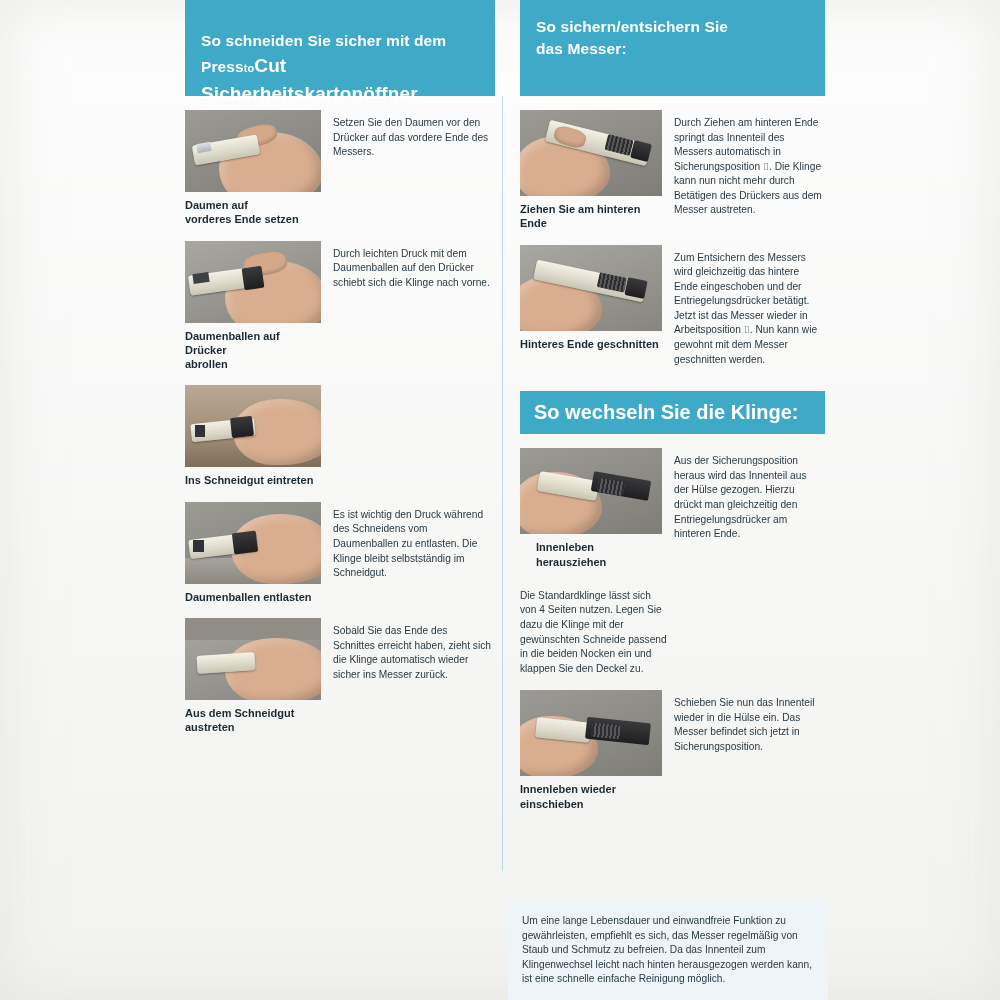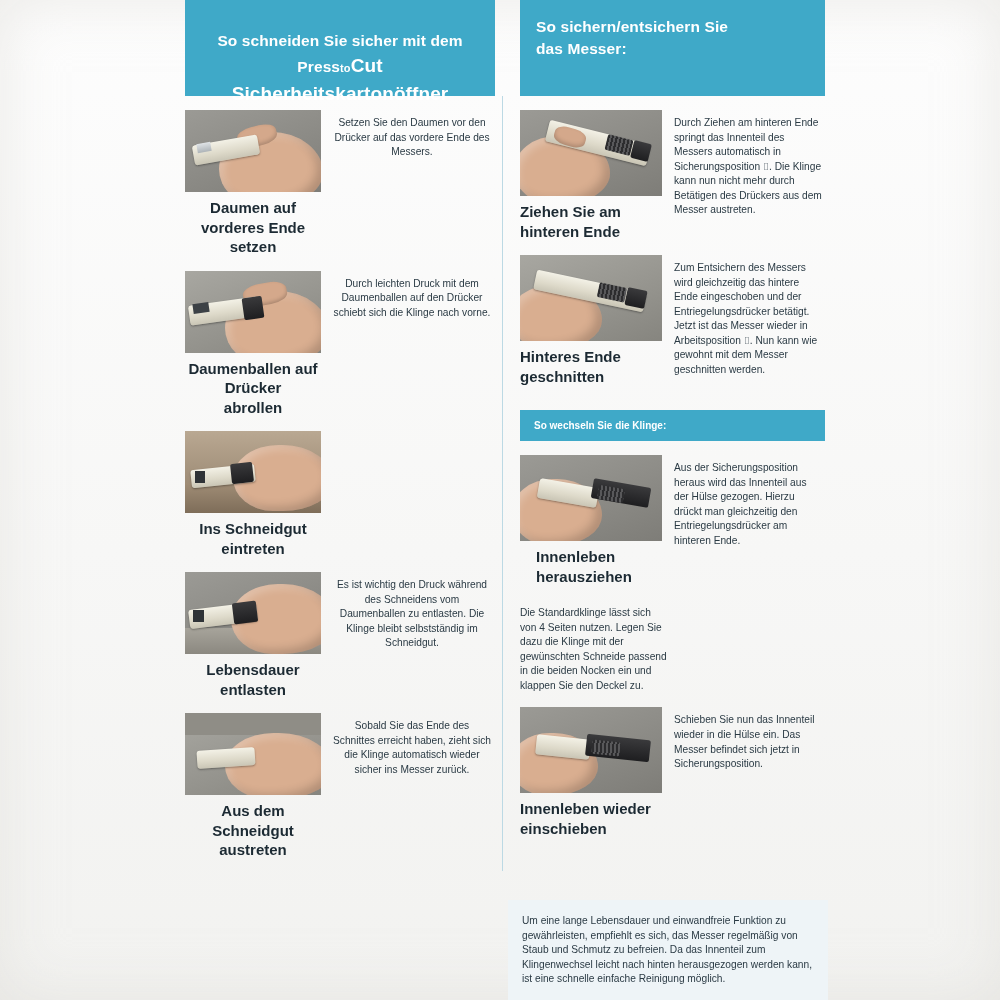--- a/index.html
+++ b/index.html
@@ -25,21 +25,20 @@
     box-shadow: inset 0 0 60px rgba(220,218,214,0.55);
     pointer-events: none;
   }
 
   
   .col-left {
     position: absolute;
     left: 185px;
     top: 0px;
     width: 310px;
-    text-align: center;
   }
   .col-right {
     position: absolute;
     left: 520px;
     top: 0px;
     width: 305px;
   }
   .divider {
     position: absolute;
     left: 502px;
@@ -75,21 +74,21 @@
   .banner .lower {
     font-weight: bold;
     font-size: 12px;
   }
   .banner-sub {
     background: #3fa9c8;
     color: #ffffff;
     width: 305px;
     box-sizing: border-box;
     padding: 10px 14px;
-    font-size: 10px;
+    font-size: 20px;
     font-weight: bold;
   }
 
   
   .step {
     display: flex;
     align-items: flex-start;
     gap: 12px;
     margin-top: 14px;
   }
@@ -105,21 +104,21 @@
   .photo {
     width: 136px;
     height: 82px;
     border: 0;
     position: relative;
     overflow: hidden;
     background: #8d8c88;
   }
   .caption {
     margin-top: 6px;
-    font-size: 15px;
+    font-size: 11px;
     font-weight: bold;
     color: #1c2a33;
     line-height: 1.3;
   }
   .body-text {
     font-size: 10.2px;
     color: #2a3a44;
     line-height: 1.43;
   }
 
@@ -250,21 +249,21 @@
     <div class="step">
       <div class="step-media">
         <div class="photo">
           <div class="ph-bg bg-gray"></div>
           <div style="position:absolute;left:0;top:56px;width:136px;height:26px;background:linear-gradient(180deg,#a7a49b,#8b8880);"></div>
           <div class="hand" style="left:46px; top:12px; width:104px; height:70px;"></div>
           <div class="knife" style="left:4px; top:34px; width:68px; height:19px; transform:rotate(-7deg);"></div>
           <div class="knife-dark" style="left:48px; top:30px; width:24px; height:21px; transform:rotate(-7deg);"></div>
           <div class="blade" style="left:8px; top:38px; width:11px; height:12px; background:#2f3337;"></div>
         </div>
-        <div class="caption" style="white-space:pre-line;">Lebensdauer entlasten</div>
+        <div class="caption" style="white-space:pre-line;">Daumenballen entlasten</div>
       </div>
       <div class="step-right">
         <div class="body-text">Es ist wichtig den Druck während des Schneidens vom Daumenballen zu entlasten. Die Klinge bleibt selbstständig im Schneidgut.</div>
       </div>
     </div>
 
     <div class="step">
       <div class="step-media">
         <div class="photo">
           <div class="ph-bg bg-gray2"></div>

